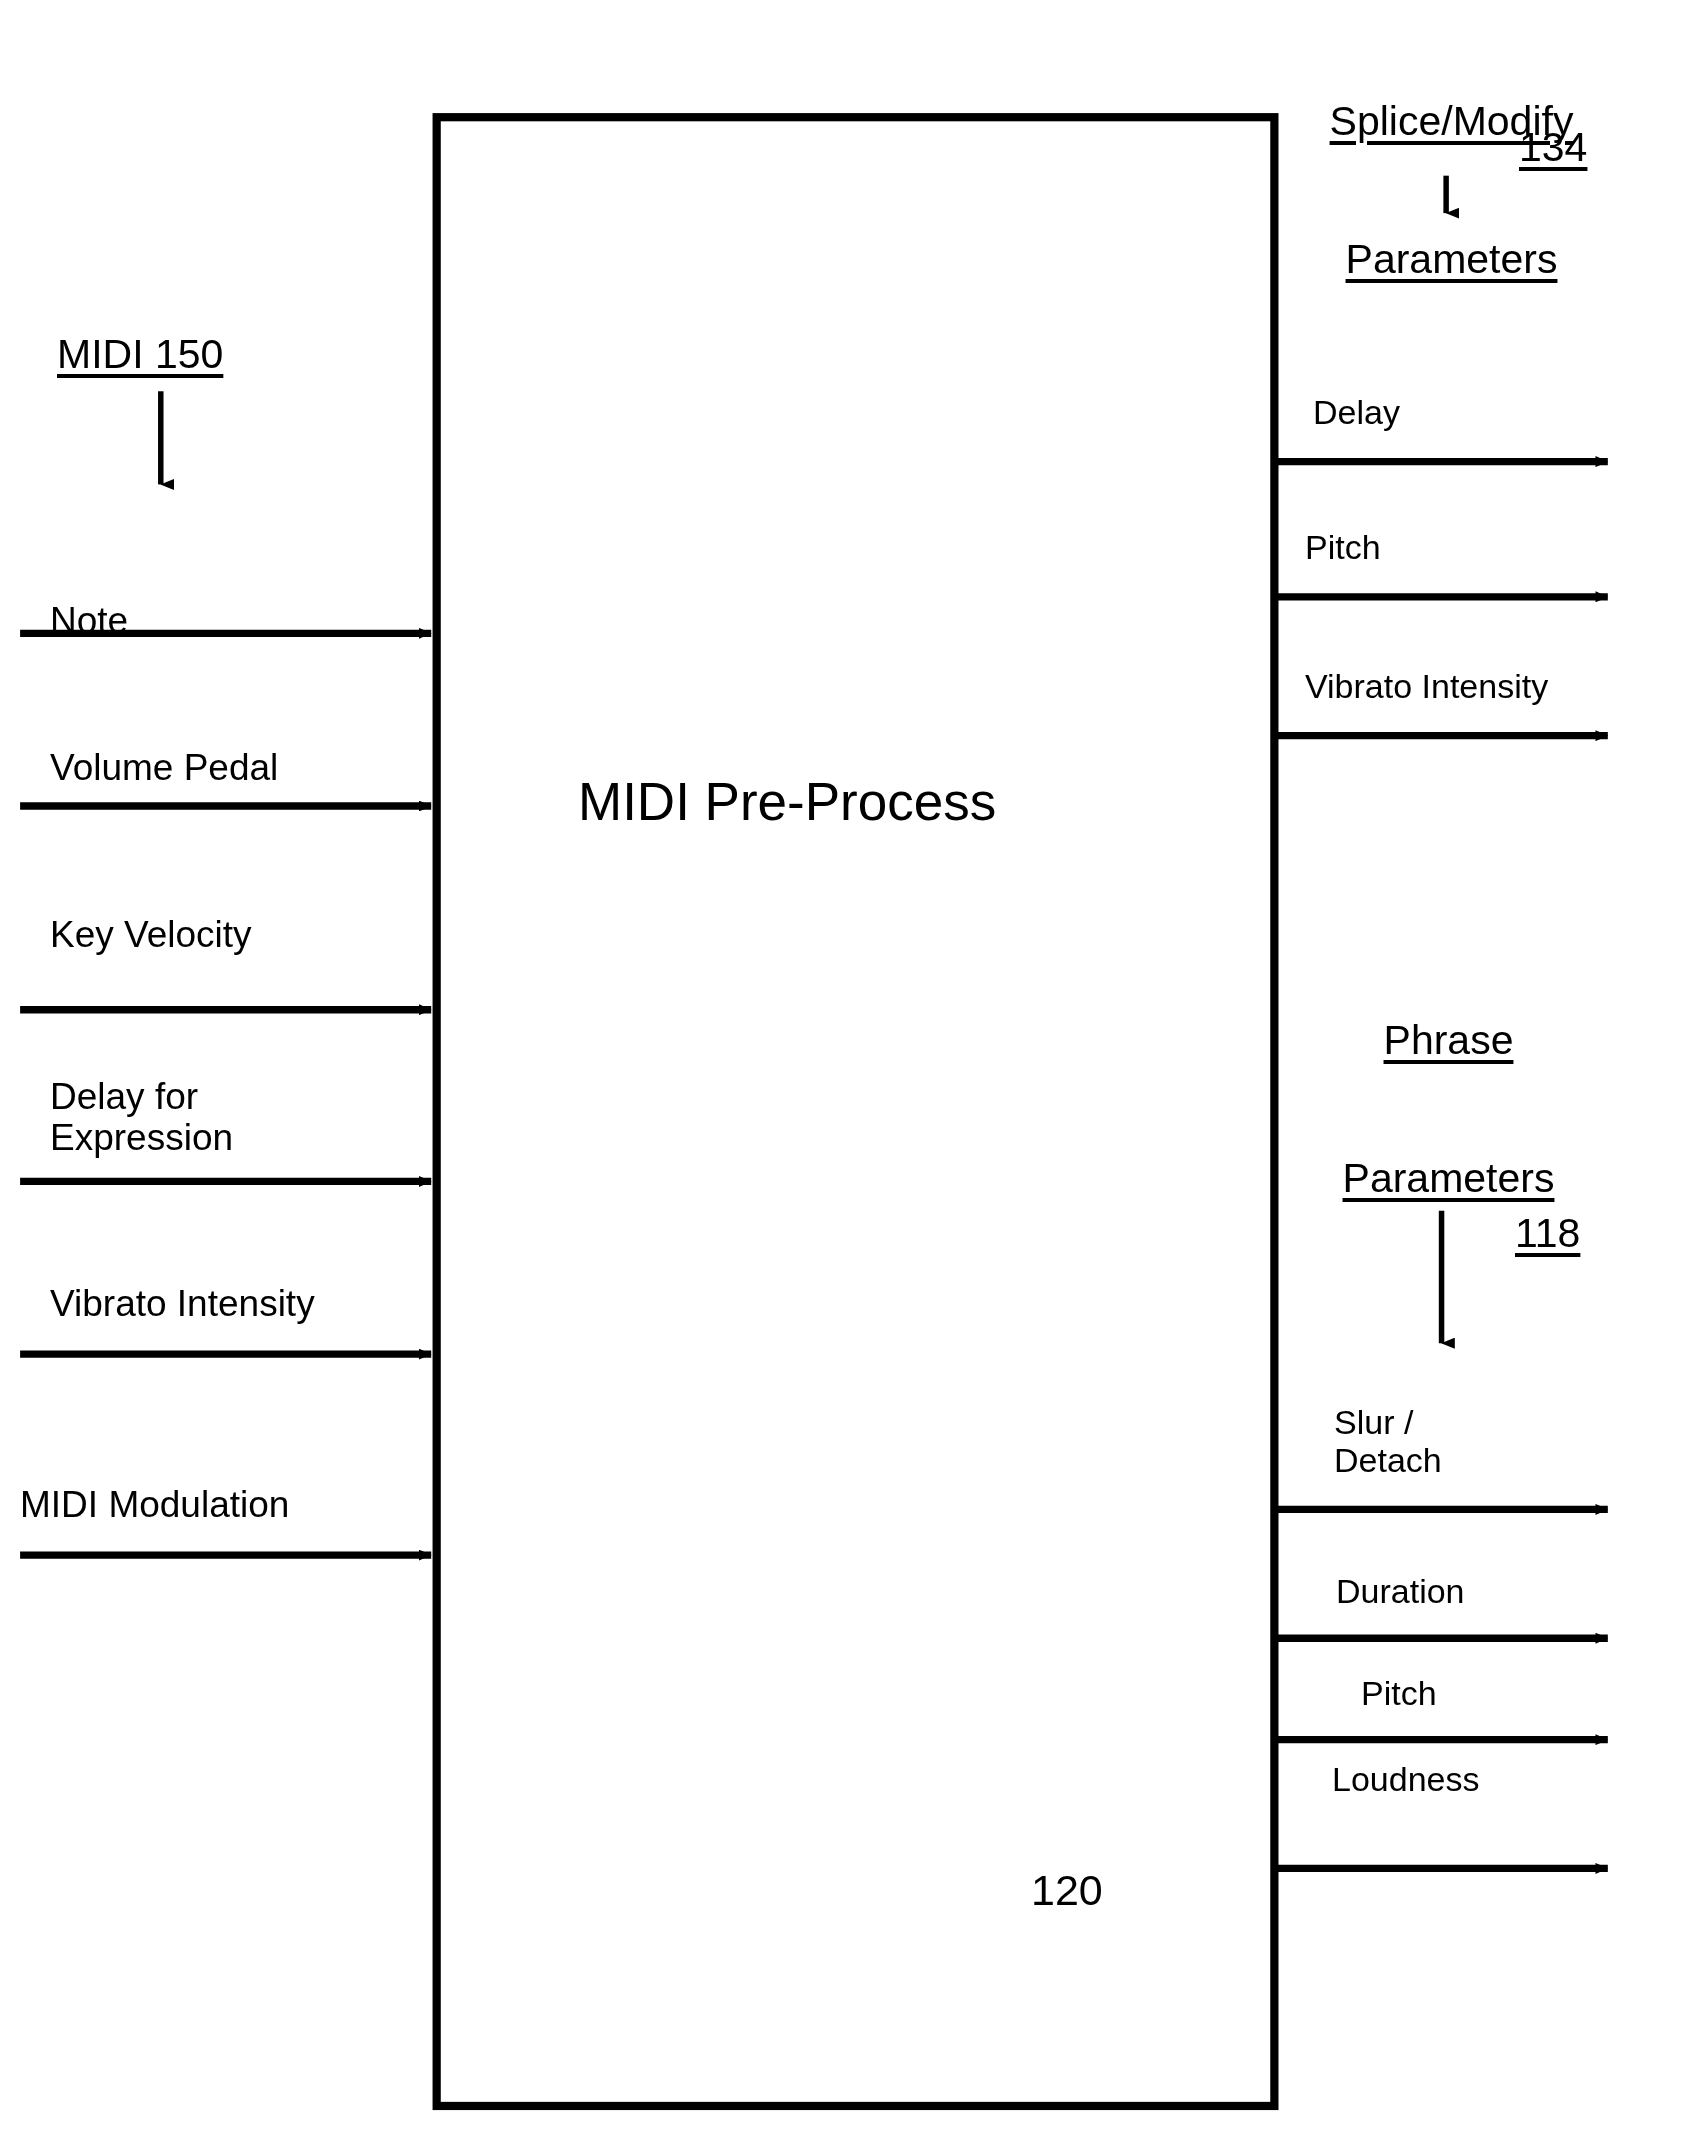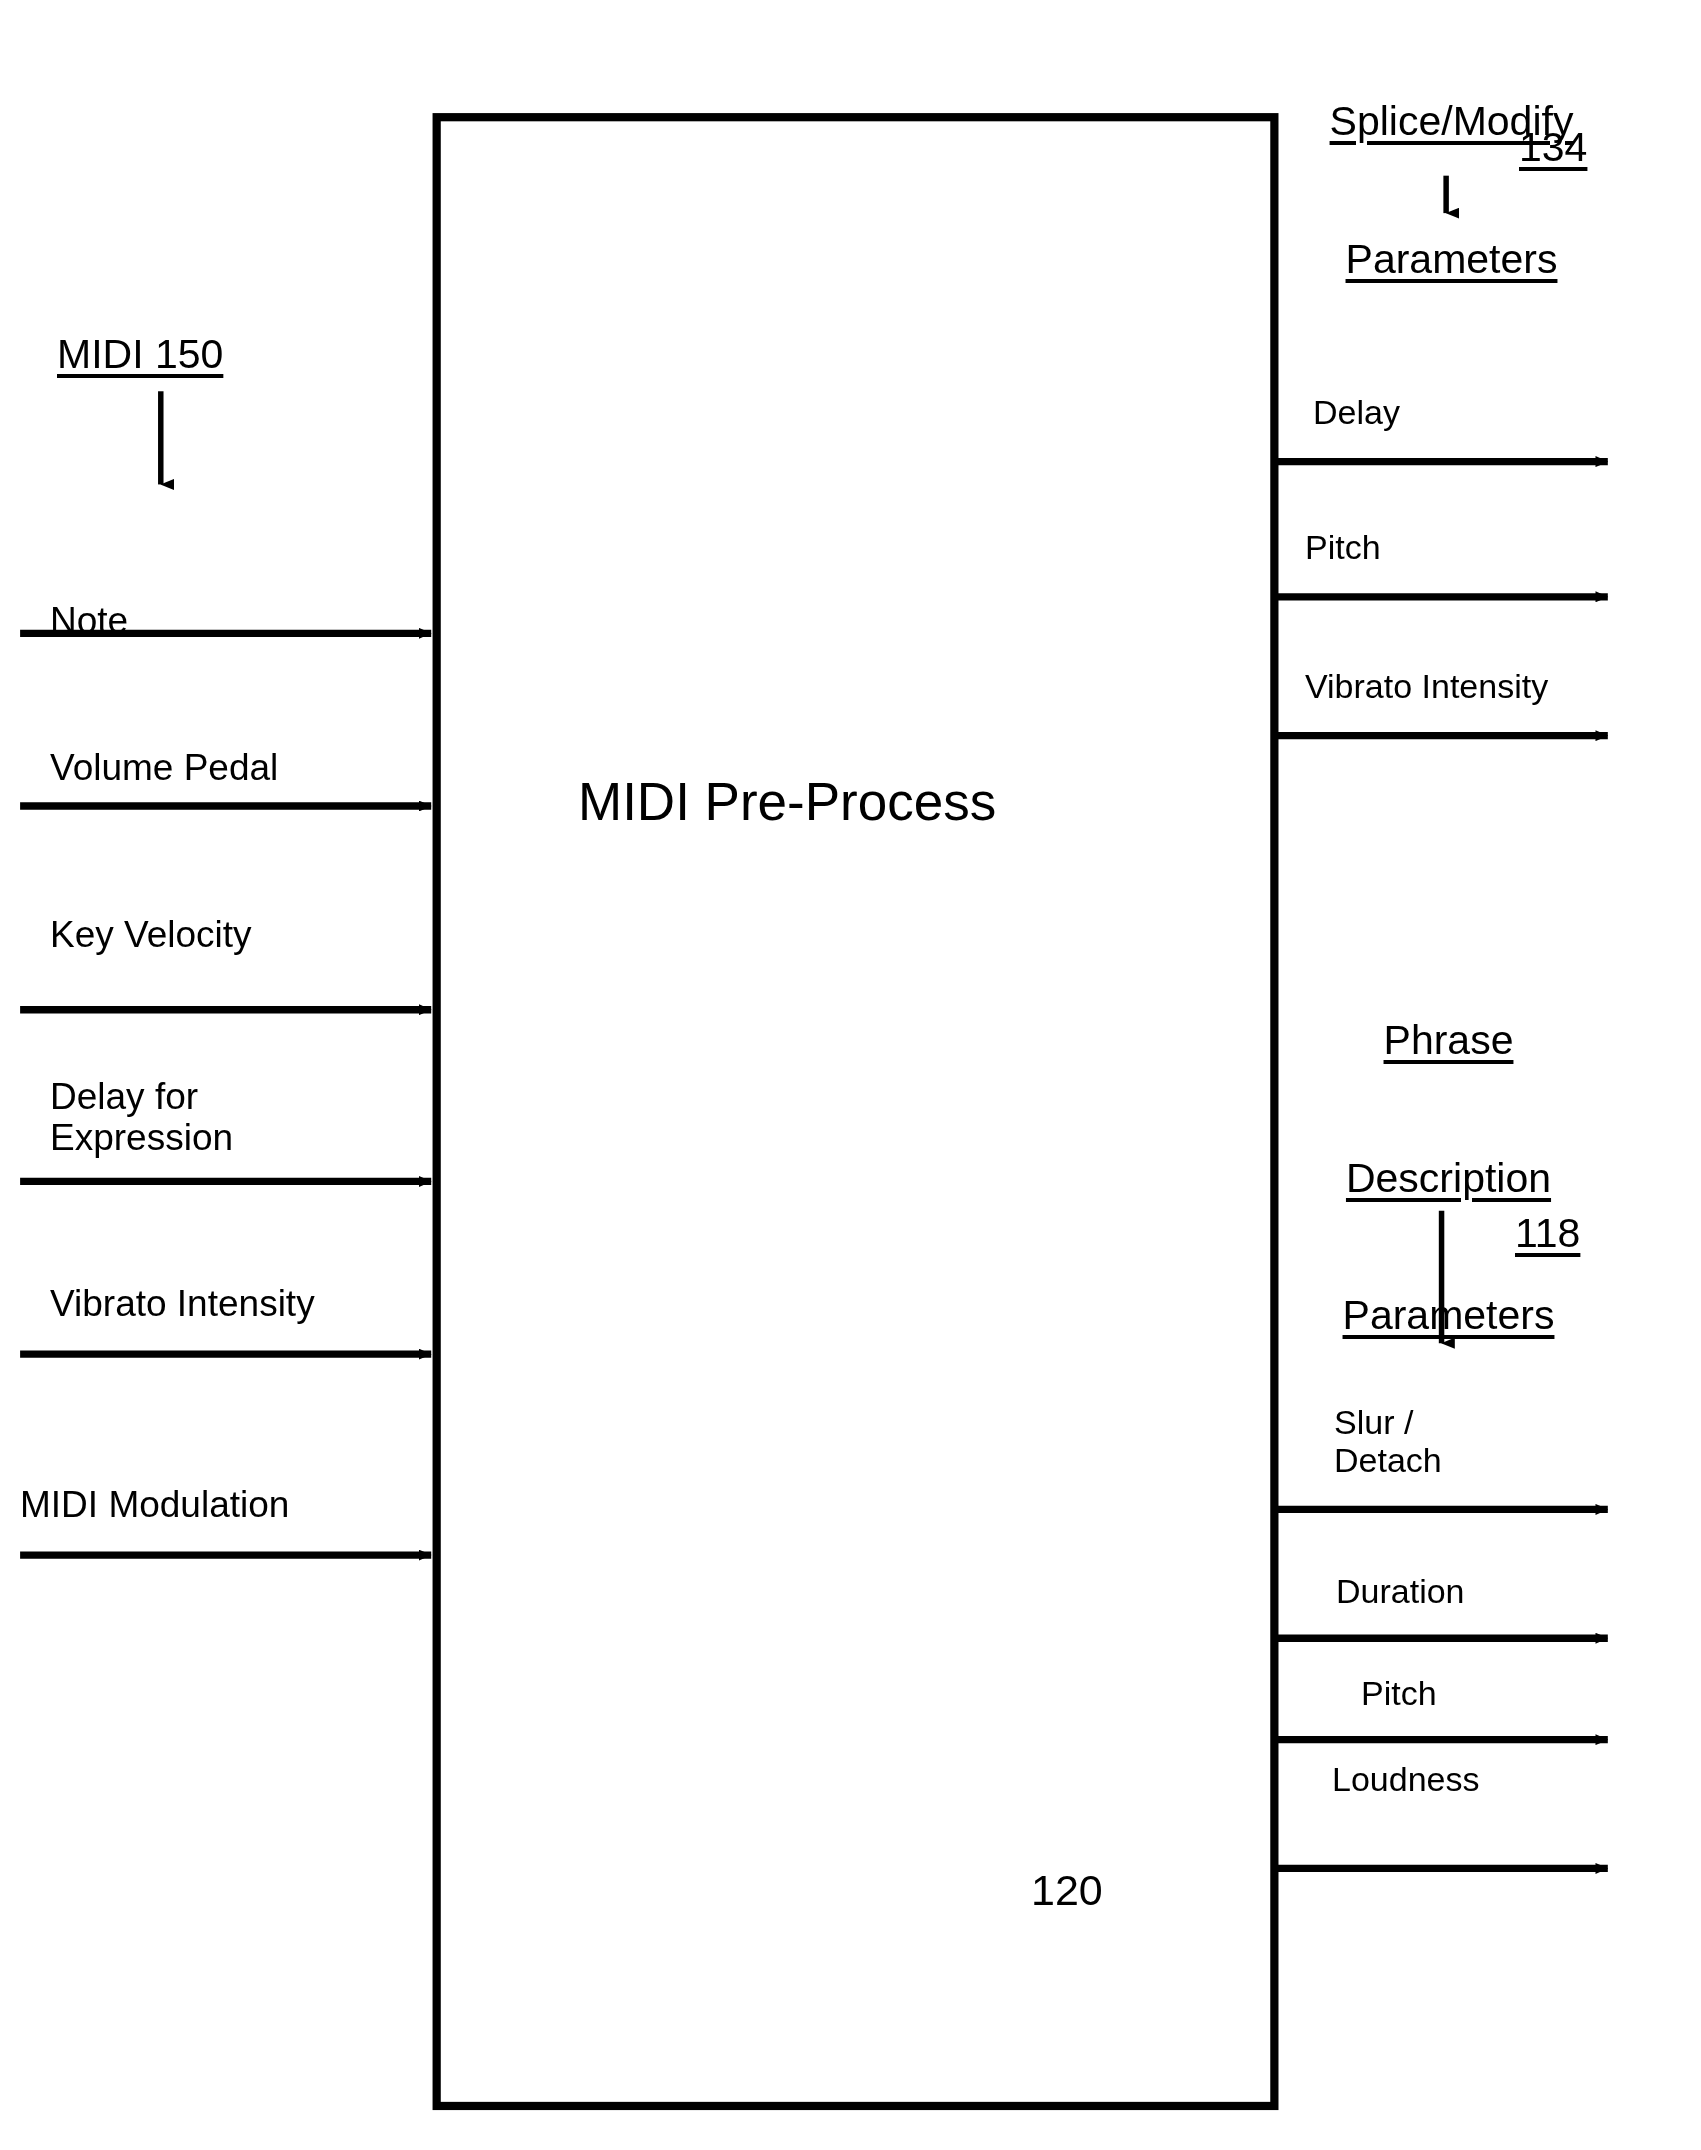--- a/index.html
+++ b/index.html
@@ -124,21 +124,20 @@
     <span>Parameters</span>
   </div>
   <div class="lbl lbl-ref" style="left:1519px; top:125px;">134</div>
 
   <div class="lbl lbl-out" style="left:1313px; top:393px;">Delay</div>
   <div class="lbl lbl-out" style="left:1305px; top:528px;">Pitch</div>
   <div class="lbl lbl-out" style="left:1305px; top:667px;">Vibrato Intensity</div>
 
   <div class="lbl lbl-group" style="left:1277px; top:926px; width:343px;">
     <span>Phrase</span>
-    <span>Description</span>
     <span>Parameters</span>
   </div>
   <div class="lbl lbl-ref" style="left:1515px; top:1211px;">118</div>
 
   <div class="lbl lbl-out" style="left:1334px; top:1403px;">Slur /
 Detach</div>
   <div class="lbl lbl-out" style="left:1336px; top:1572px;">Duration</div>
   <div class="lbl lbl-out" style="left:1361px; top:1674px;">Pitch</div>
   <div class="lbl lbl-out" style="left:1332px; top:1760px;">Loudness</div>
 

